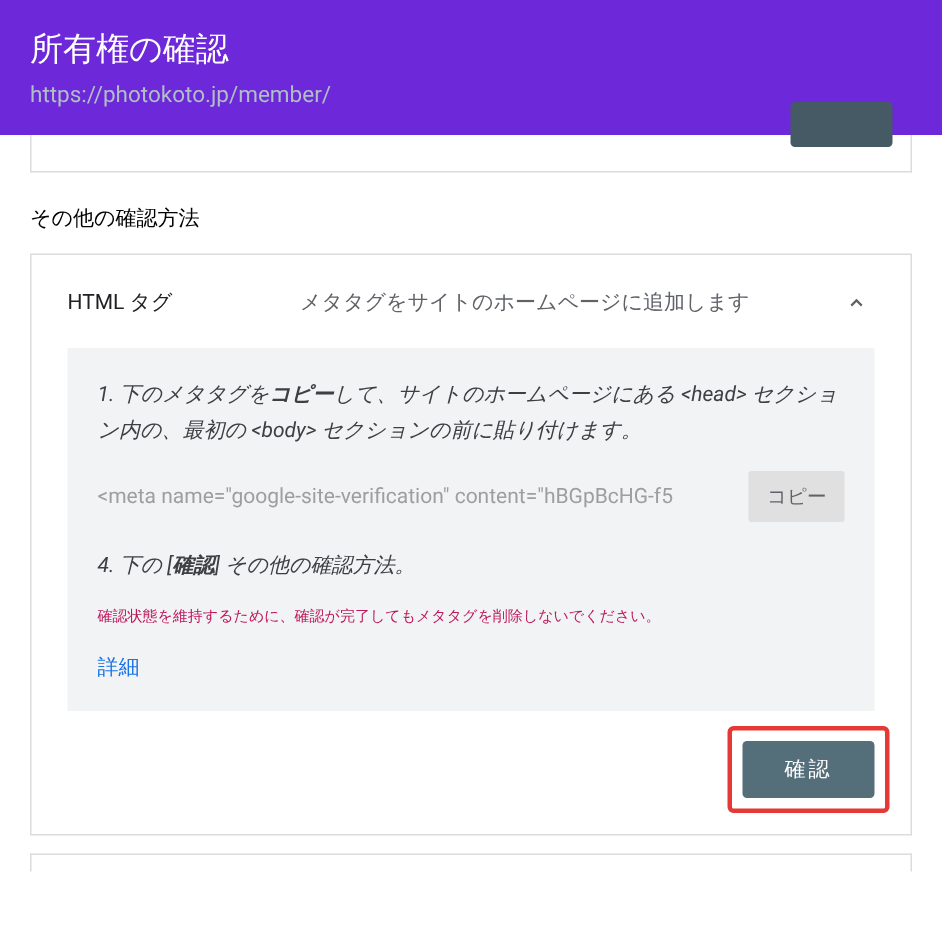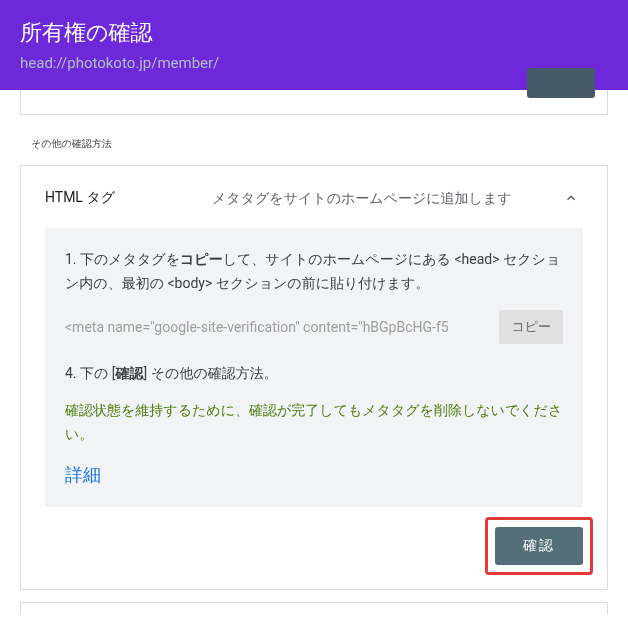--- a/index.html
+++ b/index.html
@@ -35,35 +35,34 @@
     .prev-btn {
       position: absolute;
       right: 12px;
       top: -22px;
       background: #455a64;
       width: 68px;
       height: 30px;
       border-radius: 3px;
     }
     .section-label {
-      font-size: 10px;
-      color: #404040;
-      margin: 22px 20px 14px 31px;
+      font-size: 14px;
+      color: #000000;
+      margin: 22px 20px 14px 20px;
     }
     .card {
       border: 1px solid #dadce0;
       margin: 0 20px;
       padding: 0;
     }
     .card-header {
       display: flex;
       align-items: center;
       padding: 20px 24px 18px 24px;
       cursor: pointer;
-      gap: 12px;
     }
     .card-header-title {
       font-size: 14px;
       color: #202124;
       width: 155px;
       flex-shrink: 0;
     }
     .card-header-desc {
       font-size: 14px;
       color: #5f6368;
@@ -83,20 +82,21 @@
     .card-body {
       background: #f1f3f4;
       margin: 0 24px 0 24px;
       padding: 20px 20px 20px 20px;
     }
     .step-line {
       font-size: 14px;
       color: #3c4043;
       line-height: 1.7;
       margin-bottom: 14px;
+      font-style: italic;
     }
     .step-line strong { font-weight: 700; }
     .copy-row {
       display: flex;
       align-items: stretch;
       margin-bottom: 18px;
       gap: 6px;
     }
     .code-input {
       flex: 1;
@@ -112,27 +112,27 @@
     .copy-btn {
       background: #e0e0e0;
       border: none;
       font-size: 13px;
       color: #5f6368;
       padding: 8px 12px;
       cursor: pointer;
       border-radius: 2px;
     }
     .note {
-      font-size: 14px;
-      color: #4d7c0f;
+      font-size: 10px;
+      color: #be185d;
       line-height: 1.7;
       margin-top: 12px;
     }
     .detail-link {
-      font-size: 18px;
+      font-size: 14px;
       color: #1a73e8;
       margin-top: 16px;
       cursor: pointer;
       display: inline-block;
     }
     .confirm-row {
       display: flex;
       justify-content: flex-end;
       padding: 10px 14px 14px 14px;
     }
@@ -156,21 +156,21 @@
       border-bottom: none;
       margin: 12px 20px 0 20px;
       height: 12px;
     }
   </style>
 </head>
 <body>
 
 <div class="header">
   <div class="header-title">所有権の確認</div>
-  <div class="header-url">head://photokoto.jp/member/</div>
+  <div class="header-url">https://photokoto.jp/member/</div>
 </div>
 
 <div class="prev-card-bottom">
   <div class="prev-btn"></div>
 </div>
 
 <div class="section-label">その他の確認方法</div>
 
 <div class="card">
   <div class="card-header">

